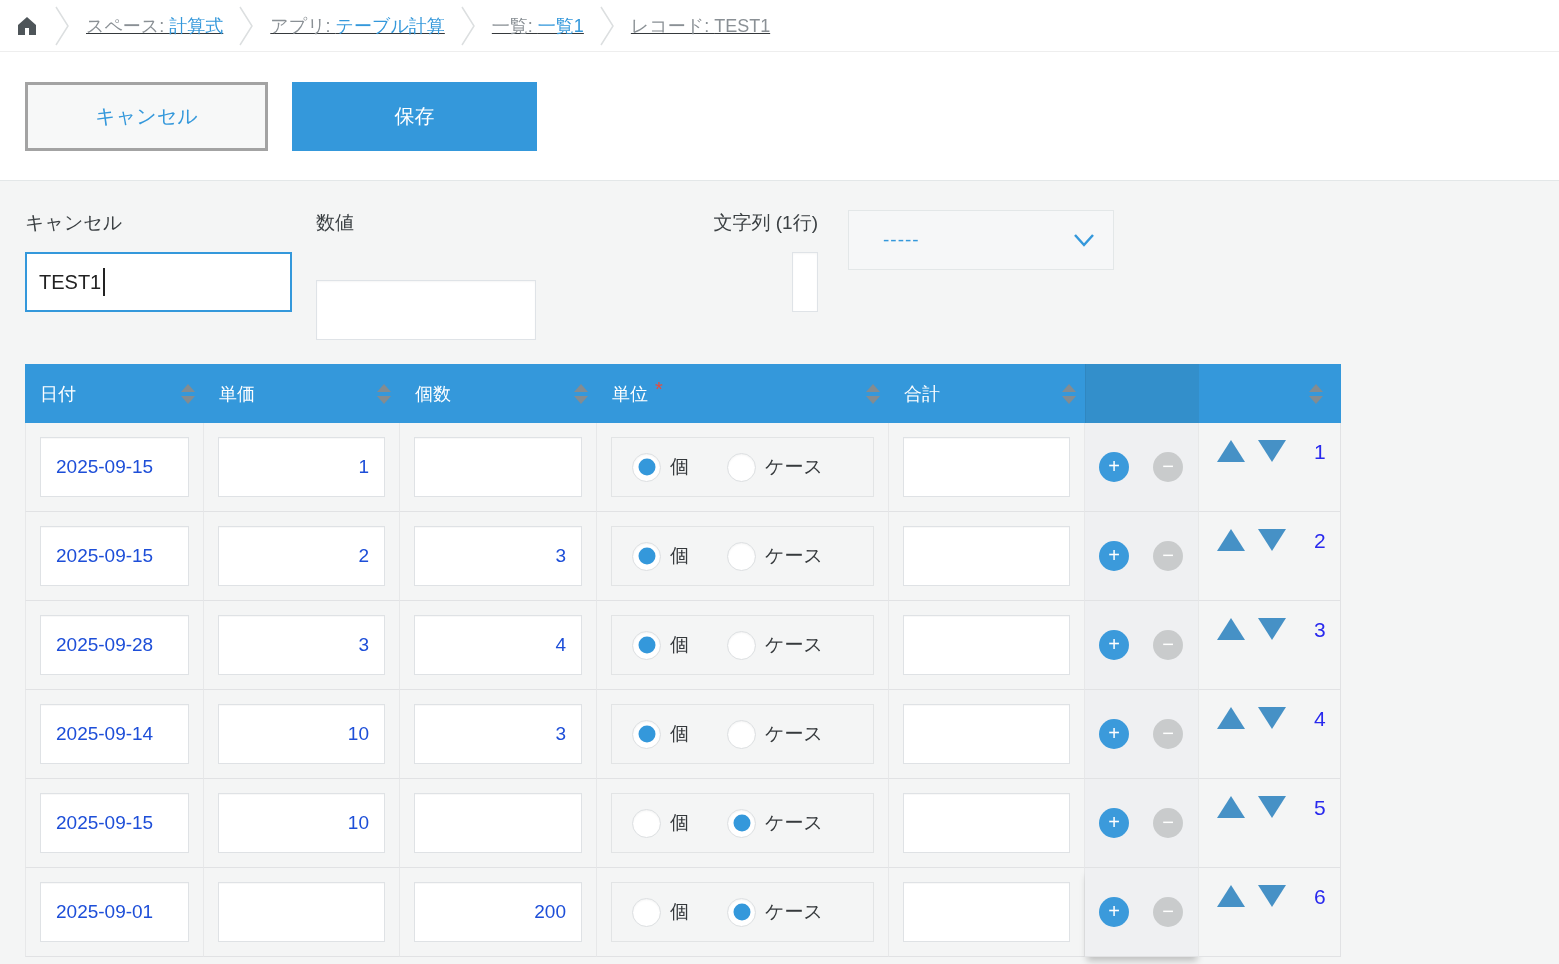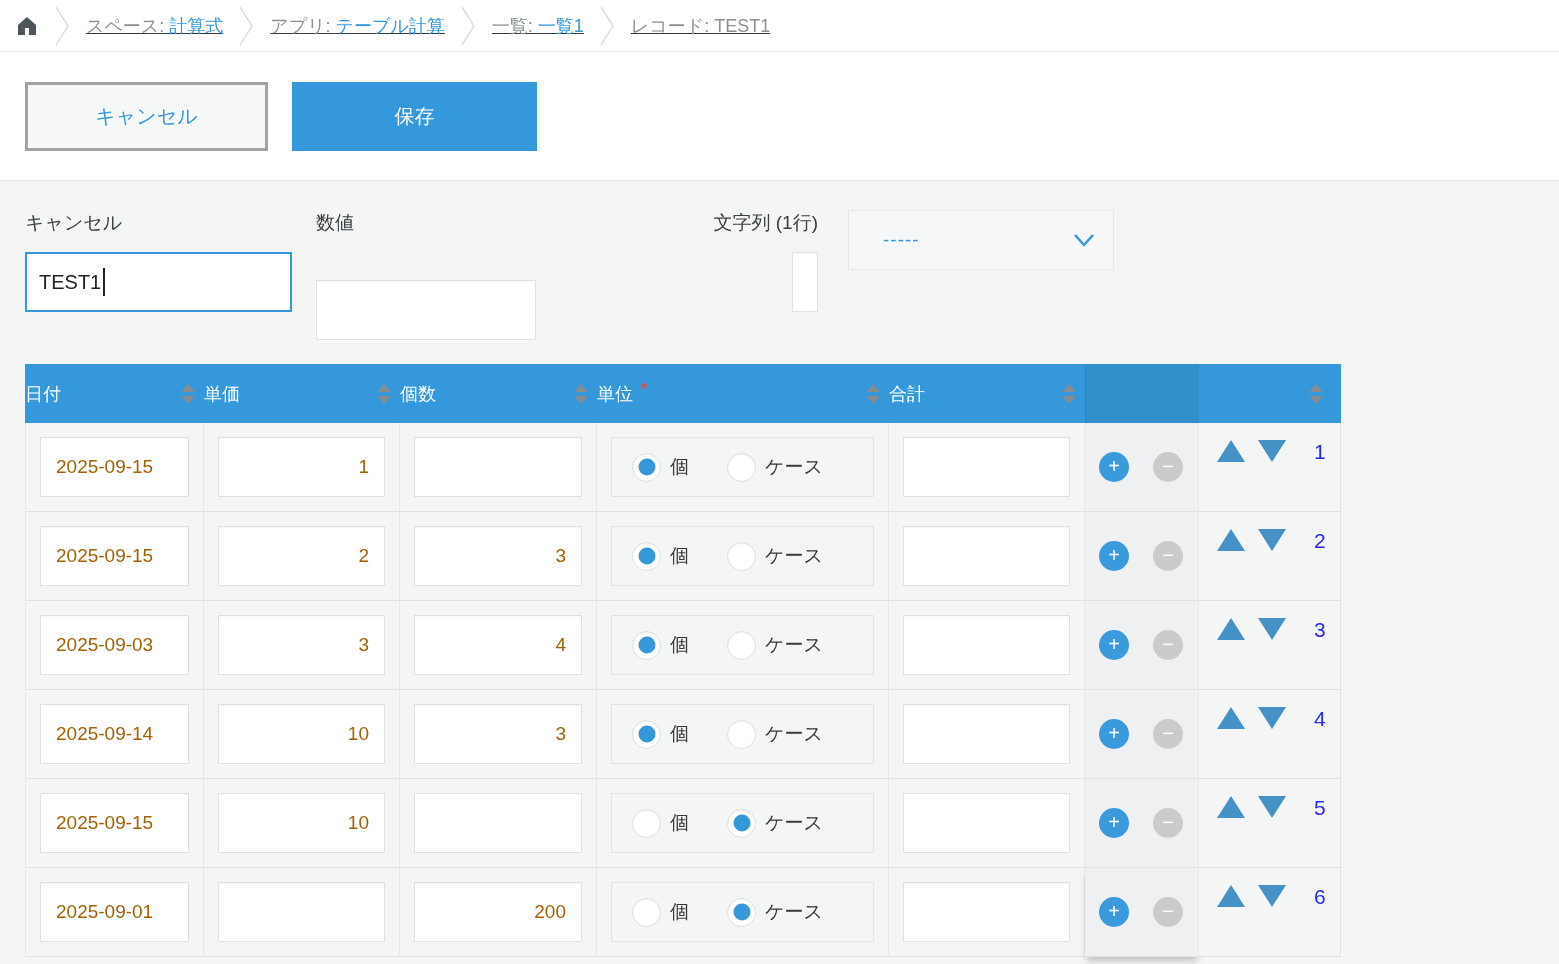--- a/index.html
+++ b/index.html
@@ -53,21 +53,21 @@
   .dropdown {
     height: 60px; background: #f6f7f8; border: 1px solid #e3e7e8;
     display: flex; align-items: center; padding: 0 18px 0 34px; cursor: pointer;
   }
   .dd-value { font-size: 19px; color: #3498db; letter-spacing: 1px; }
   .dd-chevron { margin-left: auto; display: block; }
 
   
   .subtable { width: 1316px; margin-top: 24px; }
   .thead { display: flex; height: 59px; background: #3498db; }
-  .th { display: flex; align-items: center; color: #fff; font-size: 18px; }
+  .th { display: flex; align-items: center; padding-left: 15px; color: #fff; font-size: 18px; }
   .c-date { width: 179px; } .c-price { width: 196px; } .c-qty { width: 197px; gap: 19px; }
   .c-unit { width: 292px; } .c-total { width: 196px; } .c-actions { width: 114px; }
   .c-order { width: 142px; }
   .th-actions { background: #338fcb; border-left: 1px solid rgba(0,0,0,0.05); padding-left: 0; }
   .th .sort { margin-left: auto; margin-right: 9px; }
   .th-order { justify-content: flex-end; padding-right: 9px; padding-left: 0; }
   .sort { display: flex; flex-direction: column; gap: 4px; cursor: pointer; }
   .sort i { display: block; width: 0; height: 0;
             border-left: 7px solid transparent; border-right: 7px solid transparent; }
   .sort .s-up { border-bottom: 8px solid #838c91; }
@@ -75,21 +75,21 @@
   .req { color: #e74c3c; font-size: 20px; margin-left: 7px; position: relative; top: -4px; }
 
   .tr { display: flex; height: 89px; }
   .td { background: #f4f5f5; border-bottom: 1px solid #e1e2e4; border-right: 1px solid #e7e8e9;
         display: flex; align-items: center; padding: 0 14px; }
   .tr .td:first-child { border-left: 1px solid #e7e8e9; }
   .tr .td:last-child { border-right: 1px solid #e1e2e4; }
 
   .tbl-input { width: 100%; height: 60px; background: #fff; border: 1px solid #dfe2e5;
                box-shadow: inset 0 1px 1px rgba(0,0,0,0.03);
-               display: flex; align-items: center; padding: 4px 15px; font-size: 19px; color: #a16207; }
+               display: flex; align-items: center; padding: 4px 15px; font-size: 19px; color: #1d4ed8; }
   .t-num { justify-content: flex-end; }
 
   .radio-box { width: 100%; height: 60px; border: 1px solid #e2e4e5;
                display: flex; align-items: center; padding-left: 20px; gap: 38px; }
   .radio-opt { display: flex; align-items: center; cursor: pointer; }
   .radio { width: 29px; height: 29px; border-radius: 50%; background: #fff;
            border: 1px solid #dcdfe1; box-shadow: inset 0 1px 2px rgba(0,0,0,0.05);
            position: relative; flex: 0 0 auto; }
   .radio-opt.selected .radio::after {
     content: ""; position: absolute; left: 50%; top: 50%; transform: translate(-50%,-50%);
@@ -288,21 +288,21 @@
           </div>
         <div class="td c-order">
             <span class="tri up"></span>
             <span class="tri down"></span>
             <span class="row-num">2</span>
           </div>
       </div>
 
       <div class="tr">
         <div class="td c-date">
-            <div class="tbl-input">2025-09-03</div>
+            <div class="tbl-input">2025-09-28</div>
           </div>
         <div class="td c-price">
             <div class="tbl-input t-num">3</div>
           </div>
         <div class="td c-qty">
             <div class="tbl-input t-num">4</div>
           </div>
         <div class="td c-unit">
           <div class="radio-box">
             <div class="radio-opt selected">

